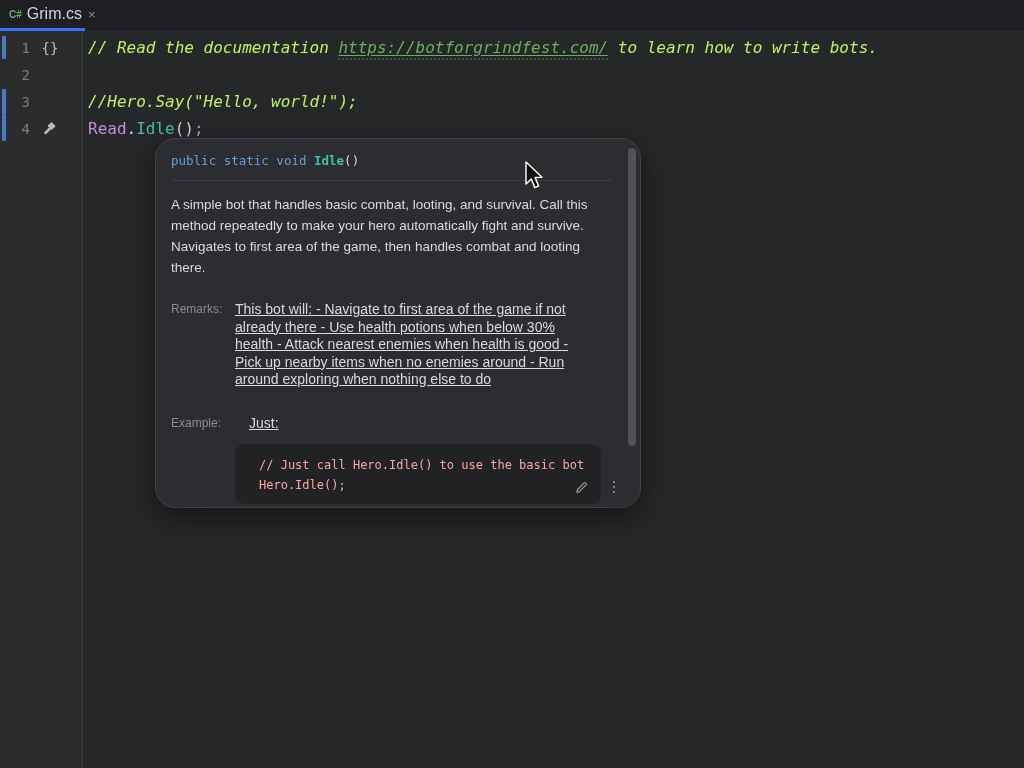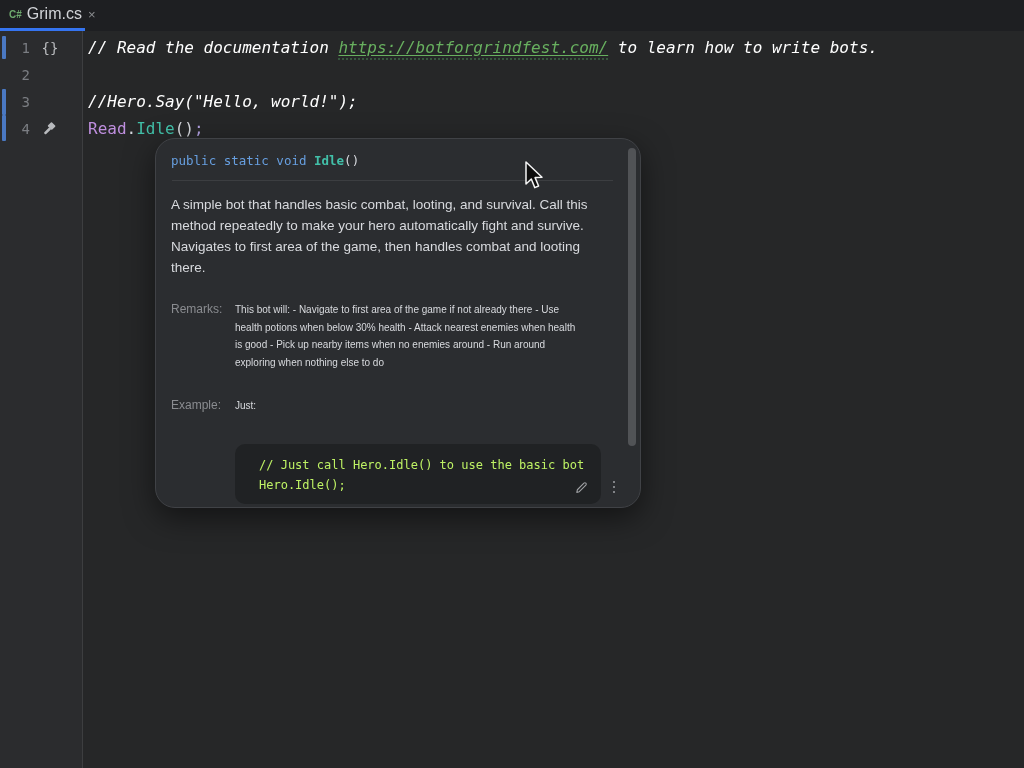--- a/index.html
+++ b/index.html
@@ -46,21 +46,21 @@
     color:#7b7e83; font-size:14px; font-family:"DejaVu Sans Mono", monospace;
   }
   .gutter-icon { width:26px; margin-left:7px; display:flex; justify-content:center; align-items:center; color:#a9abae; }
   .braces-glyph { font-family:"DejaVu Sans Mono", monospace; font-size:14px; color:#b9bbbe; }
   .code-text {
     font-family:"DejaVu Sans Mono", monospace; font-size:16px;
     padding-left:4px; white-space:pre;
   }
 
   
-  .c-comment { color:#ffffff; font-style:italic; }
+  .c-comment { color:#bef264; font-style:italic; }
   .c-link {
     color:#68b05f; font-style:italic;
     text-decoration:underline; text-decoration-color:#68b05f; text-underline-offset:2px;
     background-image:repeating-linear-gradient(90deg,#47875280 0 2px,transparent 2px 4px);
     background-position:0 100%; background-size:100% 2px; background-repeat:no-repeat;
     padding-bottom:3px;
   }
   .c-type { color:#bf8fdf; }
   .c-method { color:#42c0a9; }
   .c-plain { color:#d6d8dd; }
@@ -82,30 +82,30 @@
   .sig-line {
     font-family:"DejaVu Sans Mono", monospace; font-size:12.5px; line-height:19px; white-space:pre;
   }
   .doc-divider { height:1px; background:#3c3e41; margin:10px 1px 0 1px; }
   .doc-desc {
     margin-top:13px; width:428px;
     color:#d8dade; font-size:13.5px; line-height:21px;
   }
   .doc-section { display:flex; margin-top:23px; }
   .doc-label { width:58px; flex:none; color:#8a8c90; font-size:12px; line-height:17.5px; }
-  .doc-section-body { margin-left:6px; width:345px; color:#d8dade; font-size:10px; line-height:17.5px; }
-  .example-section { margin-top:26px; }
+  .doc-section-body { margin-left:6px; width:345px; color:#d8dade; font-size:14px; line-height:17.5px;text-decoration:underline; }
+  .example-section { margin-top:26px;gap:14px; }
   .code-block {
     position:absolute; left:79px; top:305px; width:366px; height:60px;
     background:#202224; border-radius:10px;
     padding:11px 0 0 24px;
   }
   .code-block-line {
     font-family:"DejaVu Sans Mono", monospace; font-size:12px; line-height:20px;
-    color:#bef264; white-space:pre;
+    color:#fca5a5; white-space:pre;
   }
   .doc-toolbar {
     position:absolute; right:16px; bottom:10px;
     display:flex; align-items:center; gap:13px;
   }
   .icon-btn { width:20px; height:20px; display:flex; align-items:center; justify-content:center; cursor:pointer; }
   .kebab { display:flex; flex-direction:column; gap:2.5px; align-items:center; }
   .kebab i { width:2.5px; height:2.5px; border-radius:50%; background:#9fa1a4; display:block; }
 
   

